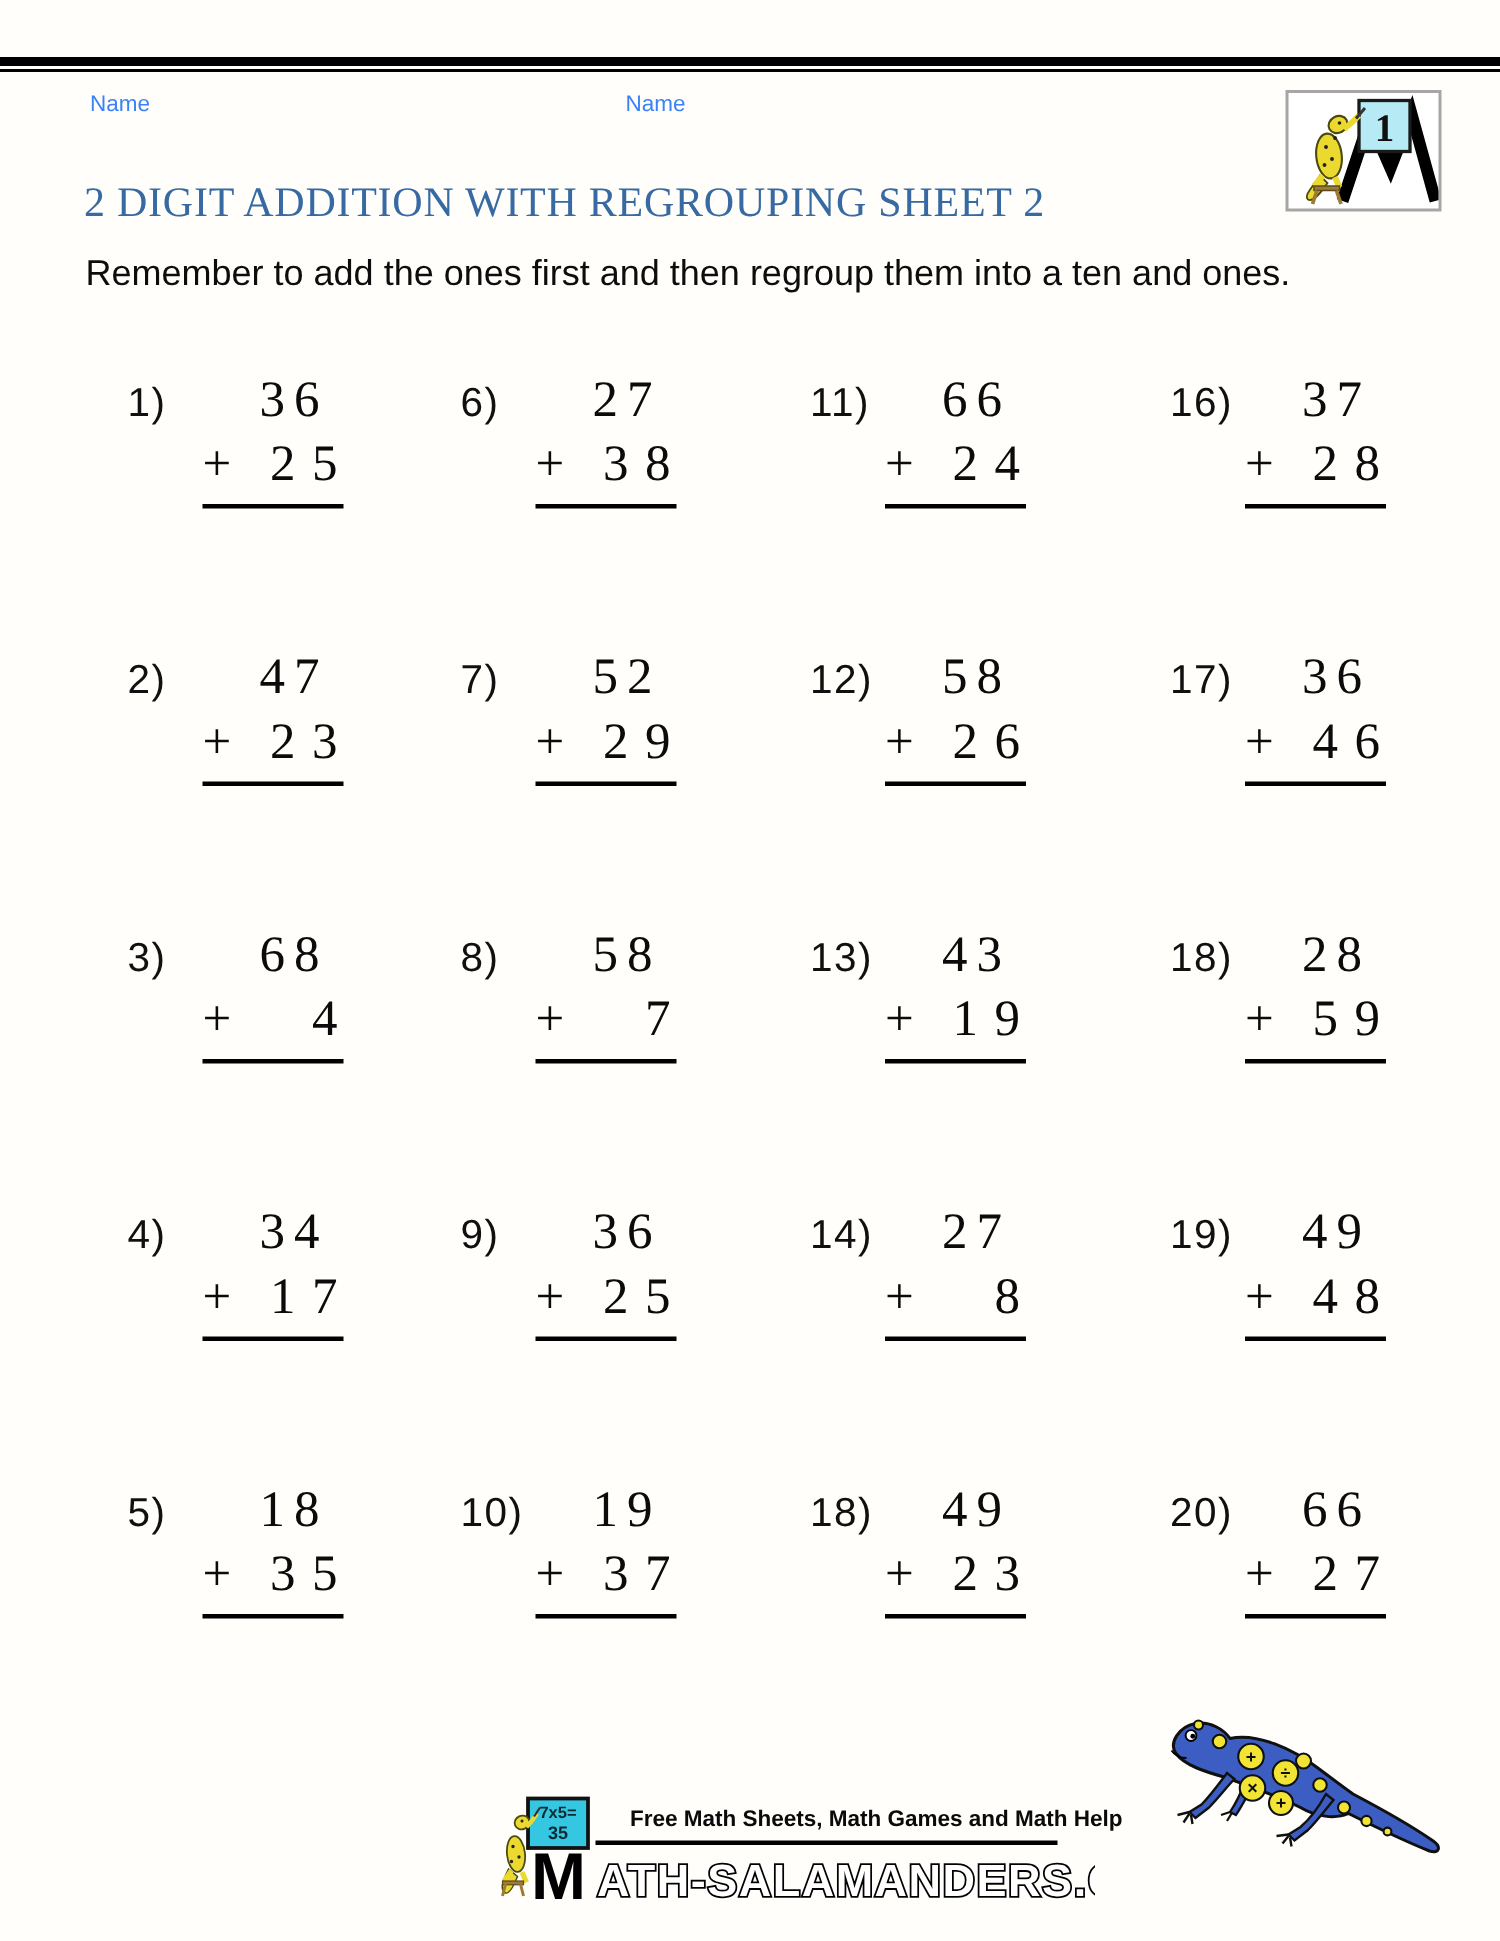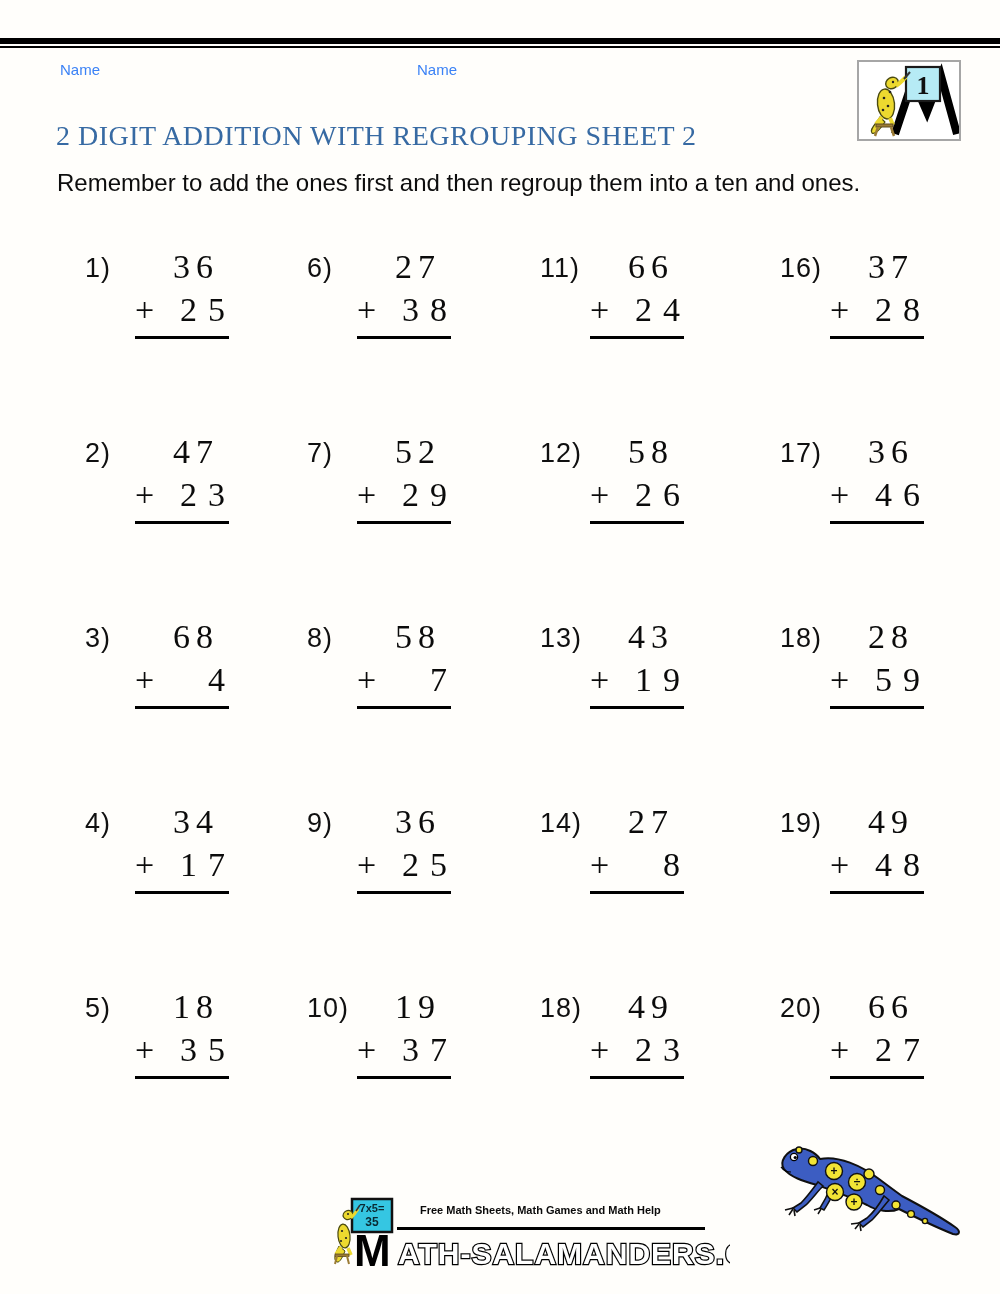--- a/index.html
+++ b/index.html
@@ -37,21 +37,21 @@
   }
   .problem{display:flex;align-items:flex-start;padding-top:8px;}
   .pnum{width:50px;font-size:27px;line-height:34px;padding-top:3px;letter-spacing:1px;color:#101010;}
   .sum{width:94px;border-bottom:3px solid #000;padding-bottom:7px;font-family:Liberation Serif, serif;}
   .row-top{text-align:right;padding-right:16px;font-size:34px;line-height:38px;color:#0b0b0b;}
   .row-top .op{letter-spacing:6px;margin-right:-6px;}
   .row-bottom{display:flex;justify-content:space-between;margin-top:5px;
     font-size:34px;line-height:38px;padding-right:4px;color:#0b0b0b;}
   .row-bottom .op{letter-spacing:11px;margin-right:-11px;}
 
-  .tagline{position:absolute;left:420px;top:1204px;font-size:11px;font-weight:bold;color:#0a0a0a;white-space:nowrap;}
+  .tagline{position:absolute;left:420px;top:1204px;font-size:15px;font-weight:bold;color:#0a0a0a;white-space:nowrap;}
   .footer-rule{position:absolute;left:397px;top:1227px;width:308px;height:3px;background:#000;}
   .footer-icon{position:absolute;left:331px;top:1196px;}
   .wordmark{position:absolute;left:350px;top:1228px;}
   .lizard{position:absolute;left:768px;top:1128px;}
 </style>
 </head>
 <body>
 
 <div class="top-rule">
   <div class="thick"></div>

